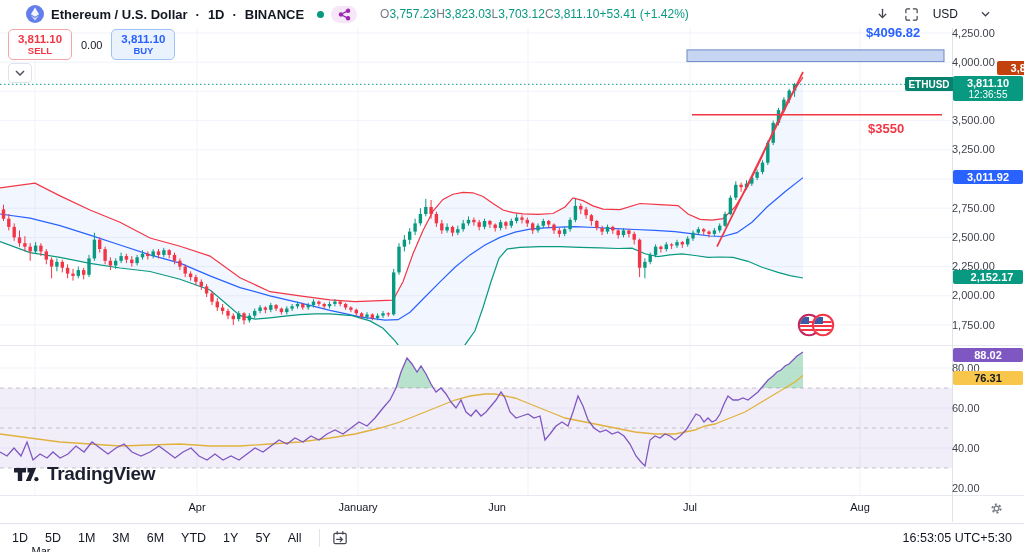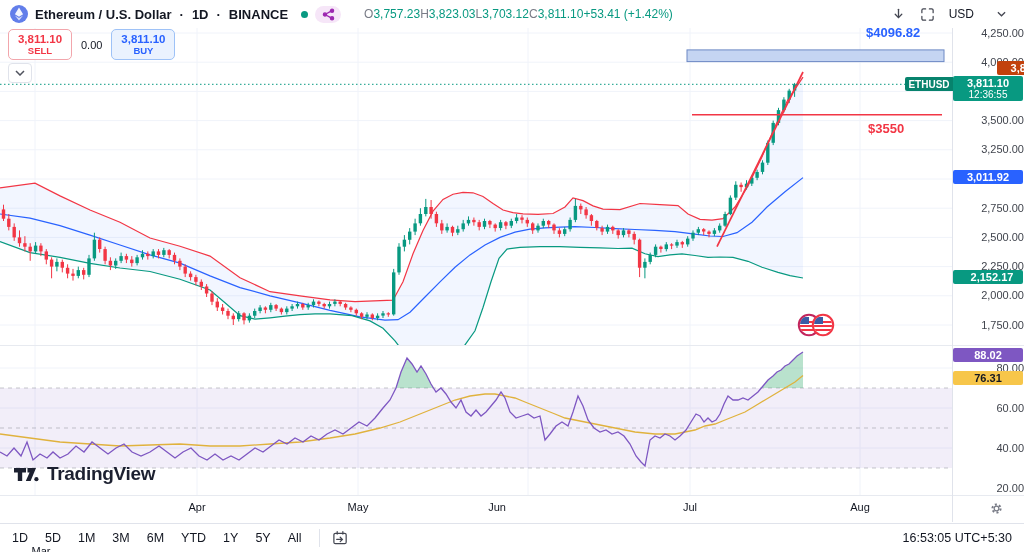--- a/index.html
+++ b/index.html
@@ -1,19 +1,19 @@
 <!DOCTYPE html>
 <html><head>
 <meta charset="utf-8">
 <style>
   html,body{margin:0;padding:0;background:#fff;}
   *{box-sizing:border-box;font-family:"Liberation Sans",sans-serif;}
   #app{position:relative;width:1024px;height:552px;background:#fff;overflow:hidden;color:#131722;}
   
-  .header{position:absolute;top:0;left:0;width:1024px;height:28px;display:flex;align-items:center;padding:0 10px;gap:7px;}
+  .header{position:absolute;top:0;left:0;width:1024px;height:28px;display:flex;align-items:center;padding:0 26px;gap:7px;}
   .title{font-size:13px;font-weight:700;color:#131722;white-space:nowrap;}
   .sep{font-size:13px;font-weight:700;color:#131722;margin:0 1px;}
   .status-dot{width:7px;height:7px;border-radius:50%;background:#089981;margin-left:6px;}
   .share-pill{display:flex;align-items:center;justify-content:center;width:26px;height:17px;background:#f6e6f8;border-radius:9px;}
   .ohlc{display:flex;align-items:center;margin-left:16px;font-size:12px;white-space:nowrap;}
   .ohlc .lbl{color:#787b86;}
   .ohlc .val{color:#089981;}
   .hdr-right{margin-left:auto;display:flex;align-items:center;gap:14px;padding-right:8px;}
   .cur-btn{display:flex;align-items:center;gap:23px;font-size:12px;color:#131722;}
   
@@ -24,21 +24,21 @@
   .tbtn .p{font-size:11.5px;font-weight:700;}
   .tbtn .l{font-size:9.5px;font-weight:600;}
   .spread{font-size:11px;color:#131722;}
   .collapse-btn{position:absolute;top:63px;left:8px;width:24px;height:20px;border:1px solid #e0e3eb;border-radius:4px;background:#fff;display:flex;align-items:center;justify-content:center;z-index:30;}
   
   #mainsvg{position:absolute;top:28px;left:0;}
   #rsisvg{position:absolute;top:345px;left:0;}
   .vsep{position:absolute;left:952px;top:28px;width:1px;height:494px;background:#e0e3eb;}
   .hsep{position:absolute;left:0;width:1024px;height:1px;background:#e7eaf0;}
   
-  .axis-label{position:absolute;left:952px;width:72px;text-align:right;font-size:11px;color:#40444d;}
+  .axis-label{position:absolute;left:952px;width:72px;text-align:left;font-size:11px;color:#40444d;}
   .badge{position:absolute;left:953px;width:70px;text-align:center;font-size:11px;font-weight:700;color:#fff;border-radius:2px;padding:1px 0;z-index:5;}
   .b-red{background:#c2410c;margin-left:44px;}
   .b-green{background:#089981;}
   .b-blue{background:#2962ff;}
   .b-purple{background:#7e57c2;}
   .b-yellow{background:#f7c64a;color:#131722;}
   .countdown{font-size:10px;font-weight:400;}
   .symbol-tag{position:absolute;left:905px;width:48px;top:77px;background:#07836d;color:#fff;font-size:10px;font-weight:700;text-align:center;border-radius:2px 0 0 2px;padding:1.5px 0;z-index:5;}
   .anno{position:absolute;font-weight:700;font-size:13px;z-index:4;}
   
@@ -531,21 +531,21 @@
   <div id="rsiaxis">
       <div class="axis-label" style="top: 361.5px;">80.00</div>
       <div class="axis-label" style="top: 401.5px;">60.00</div>
       <div class="axis-label" style="top: 441.5px;">40.00</div>
       <div class="axis-label" style="top: 481.5px;">20.00</div>
     </div>
 
   <div id="taxis">
       <span class="month-label" style="left: 41px; margin-top: 44px;">Mar</span>
       <span class="month-label" style="left: 197px;">Apr</span>
-      <span class="month-label" style="left: 358px;">May</span>
+      <span class="month-label" style="left: 358px;">January</span>
       <span class="month-label" style="left: 497px;">Jun</span>
       <span class="month-label" style="left: 690px;">Jul</span>
       <span class="month-label" style="left: 860px;">Aug</span>
     </div>
   <span class="gear">
     <svg width="13" height="13" viewBox="0 0 14 14" fill="none" stroke="#787b86">
         <circle cx="7" cy="7" r="4.4" stroke-width="2.2" stroke-dasharray="2.2 2.4"></circle>
         <circle cx="7" cy="7" r="2.5" stroke-width="1.3"></circle>
       </svg>
   </span>

